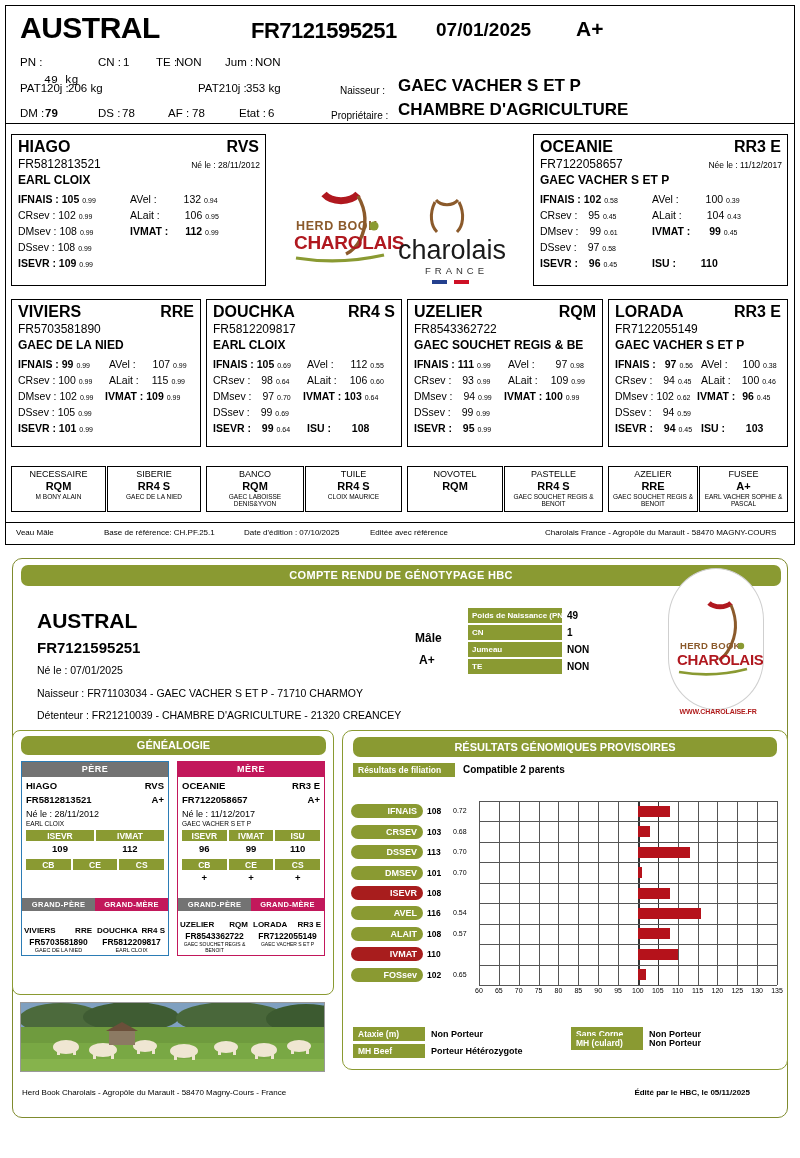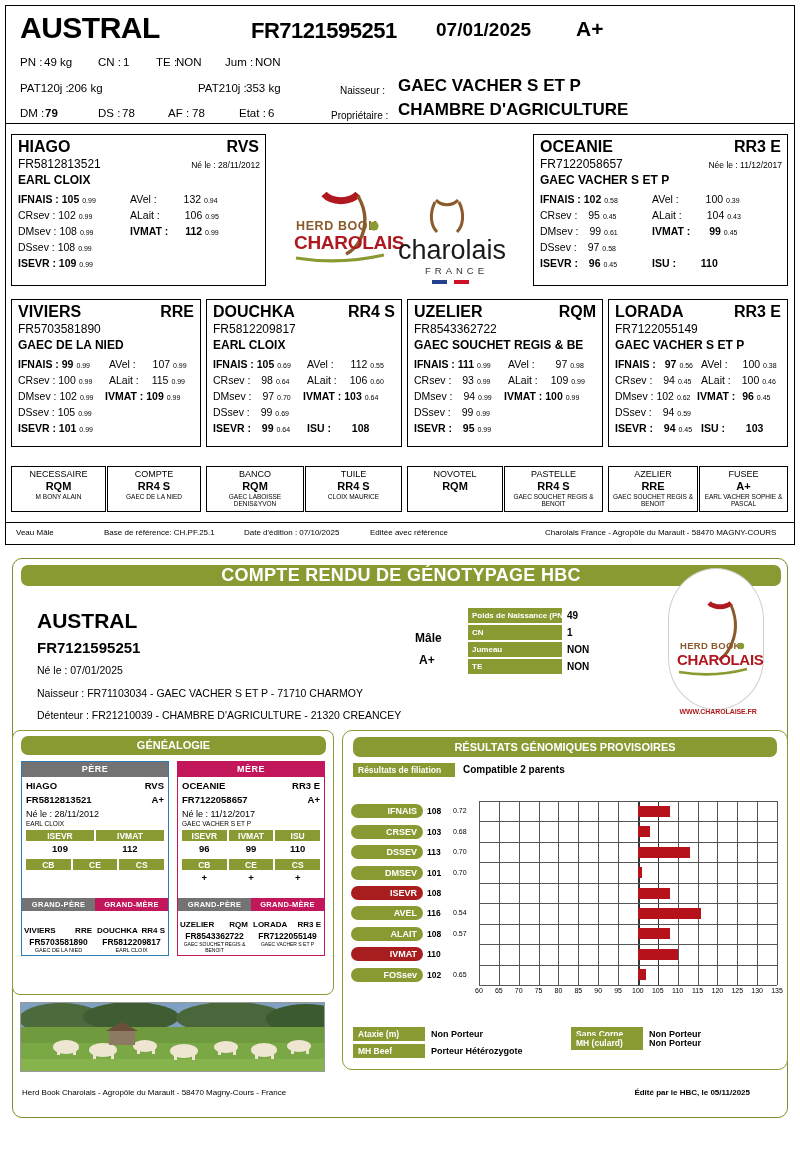--- a/index.html
+++ b/index.html
@@ -57,21 +57,21 @@
   #geno {
     position:absolute; left:12px; top:558px; width:776px; height:560px;
     border:1px solid #7f8b2e; border-radius:10px; background:#fff;
     box-shadow:0 0 0 0 #fff;
   }
   .band {
     background:#8a9a32; color:#fff; font-weight:bold; text-align:center;
     border-radius:7px;
   }
   #geno-title { position:absolute; left:8px; top:6px; width:760px; height:21px;
-     font-size:18px; line-height:21px; letter-spacing:0.3px;}
+     font-size:11px; line-height:21px; letter-spacing:0.3px;}
   .idblock { position:absolute; }
   #id-name { left:24px; top:50px; font-size:21px; font-weight:bold; }
   #id-num  { left:24px; top:80px; font-size:15px; font-weight:bold; }
   #id-born { left:24px; top:105px; font-size:10.5px; }
   #id-nais { left:24px; top:128px; font-size:10.5px; }
   #id-det  { left:24px; top:150px; font-size:10.5px; }
   #id-sex  { left:402px; top:72px; font-size:12px; font-weight:bold;}
   #id-qual { left:406px; top:94px; font-size:12px; font-weight:bold;}
 
   .minitab { position:absolute; left:468px; top:608px; width:140px; }
@@ -158,21 +158,21 @@
 
 <div id="cert">
 
   <div class="hdr">
     <div class="hdr-name">AUSTRAL</div>
     <div class="hdr-num">FR7121595251</div>
     <div class="hdr-date">07/01/2025</div>
     <div class="hdr-qual">A+</div>
 
     <div class="kv" style="left:14px; top:50px;">PN :</div>
-    <div class="kv" style="left:38px; top:50px;">49 kg</div>
+    <div class="kv" style="left:38px; top:67px;font-family:Liberation Mono, monospace;">49 kg</div>
     <div class="kv" style="left:92px; top:50px;">CN :</div>
     <div class="kv" style="left:117px; top:50px;">1</div>
     <div class="kv" style="left:150px; top:50px;">TE :</div>
     <div class="kv" style="left:170px; top:50px;">NON</div>
     <div class="kv" style="left:219px; top:50px;">Jum :</div>
     <div class="kv" style="left:249px; top:50px;">NON</div>
 
     <div class="kv" style="left:14px; top:76px;">PAT120j :</div>
     <div class="kv" style="left:62px; top:76px;">206 kg</div>
     <div class="kv" style="left:192px; top:76px;">PAT210j :</div>
@@ -305,21 +305,21 @@
     <div class="c-idx" style="left:88px; top:90px;"><b>IVMAT :</b> <span style="display:inline-block;width:4px"></span><b>96</b> <span class="cf">0.45</span></div>
     <div class="c-idx" style="left:92px; top:122px;"><b>ISU :</b> <span style="display:inline-block;width:18px"></span><b>103</b></div>
   </div>
 
   <div class="abox" style="position:absolute; left:5px; top:460px; width:95px; height:46px;">
     <div class="an">NECESSAIRE</div>
     <div class="aq">RQM</div>
     <div class="ao">M    BONY ALAIN</div>
   </div>
   <div class="abox" style="position:absolute; left:101px; top:460px; width:94px; height:46px;">
-    <div class="an">COMPTE</div>
+    <div class="an">SIBERIE</div>
     <div class="aq">RR4 S</div>
     <div class="ao">GAEC DE LA NIED</div>
   </div>
   <div class="abox" style="position:absolute; left:200px; top:460px; width:98px; height:46px;">
     <div class="an">BANCO</div>
     <div class="aq">RQM</div>
     <div class="ao">GAEC LABOISSE DENIS&amp;YVON</div>
   </div>
   <div class="abox" style="position:absolute; left:299px; top:460px; width:97px; height:46px;">
     <div class="an">TUILE</div>

